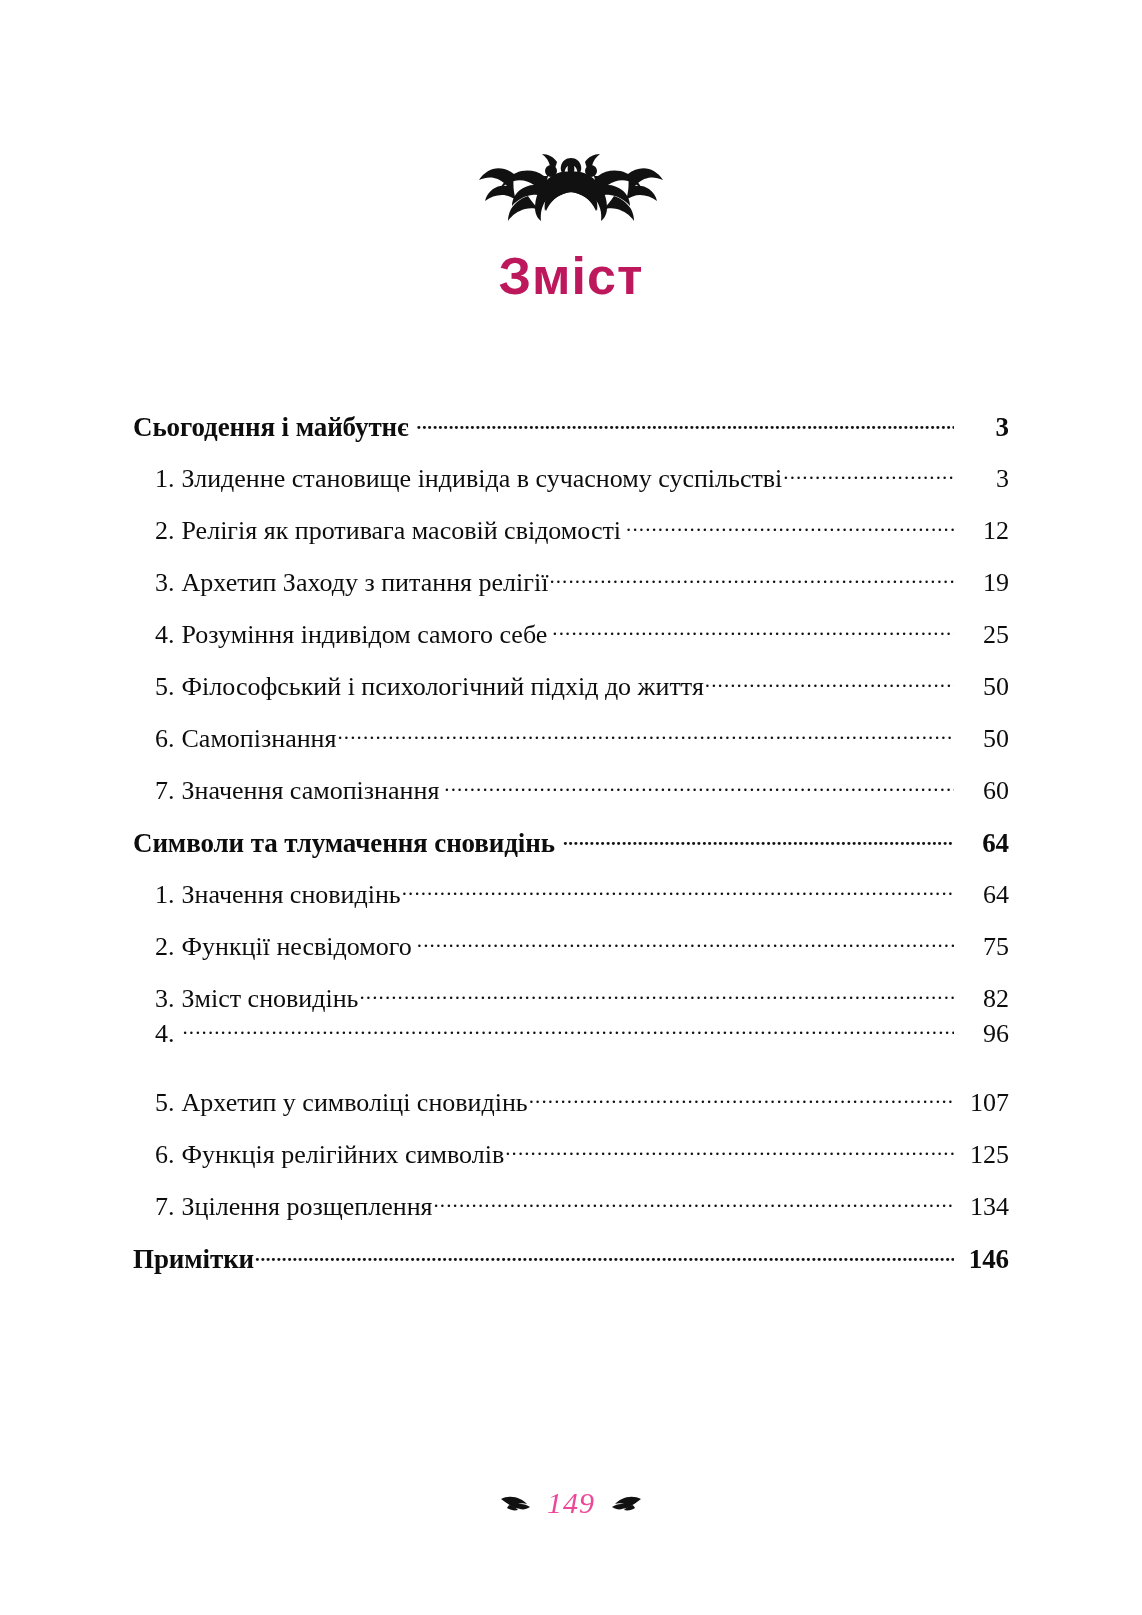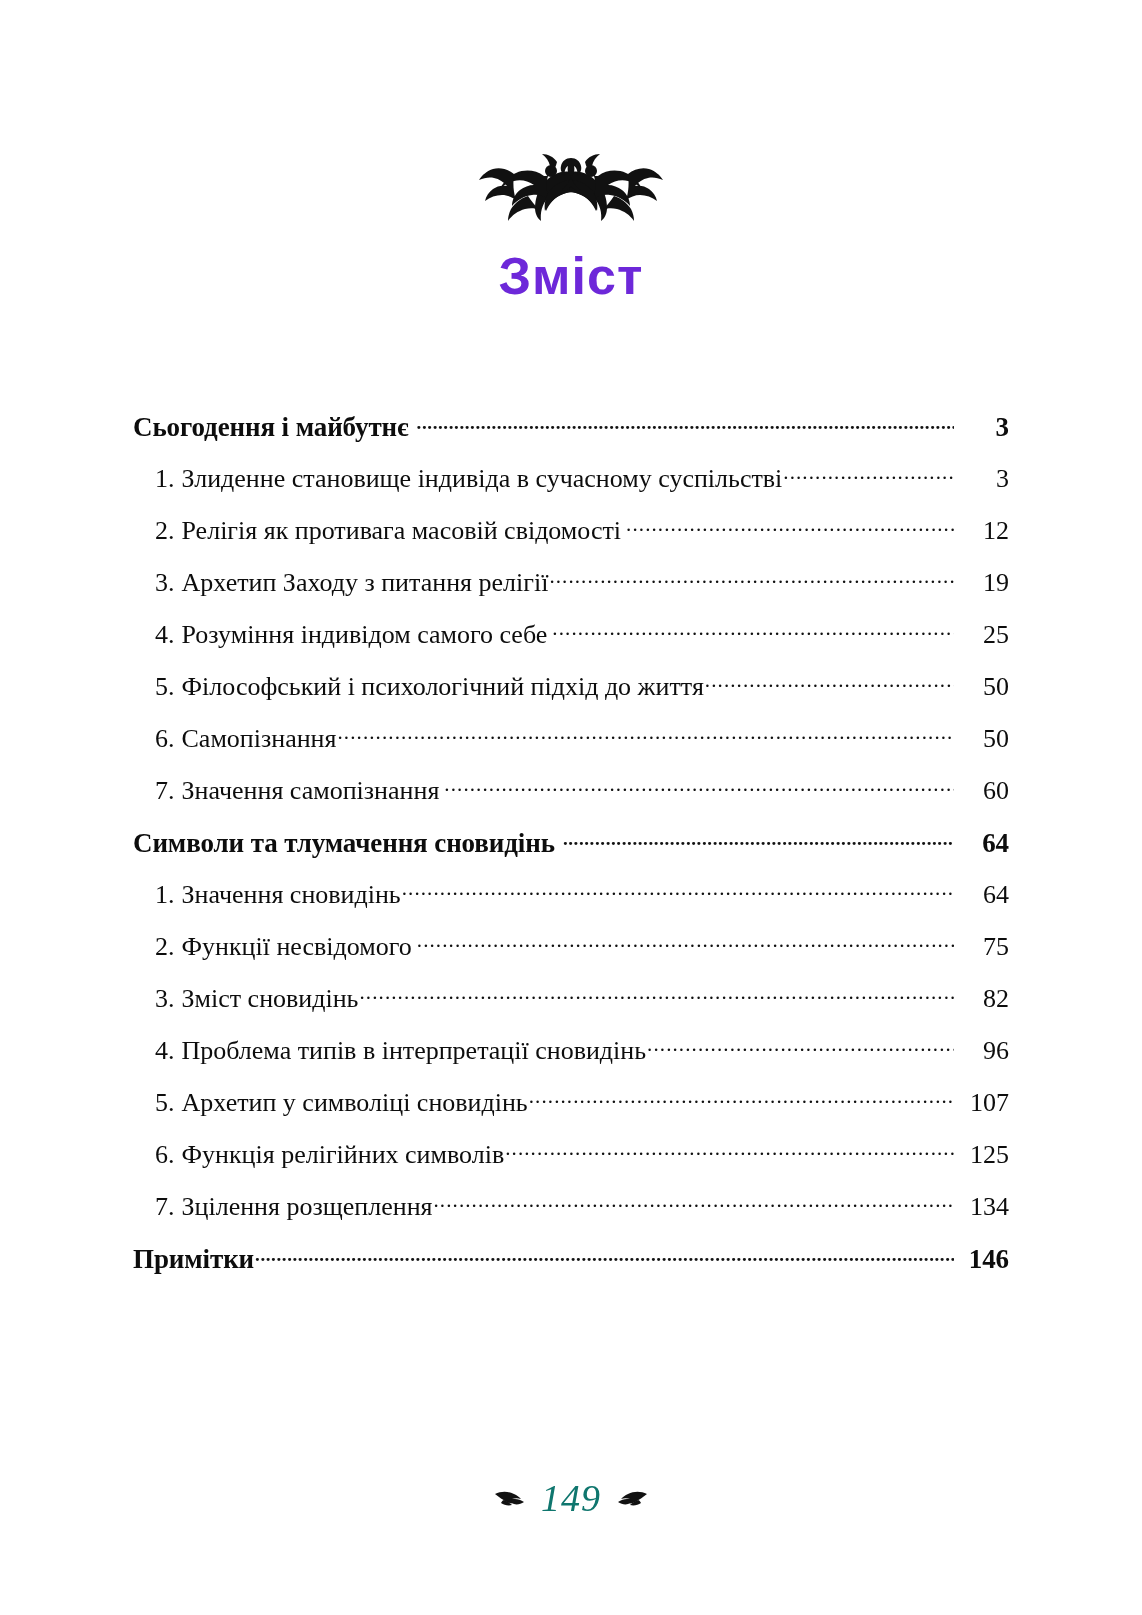--- a/index.html
+++ b/index.html
@@ -35,21 +35,21 @@
   .page-title {
     position: absolute;
     left: 0;
     right: 0;
     top: 250px;
     text-align: center;
     font-family: "Liberation Sans", "DejaVu Sans", sans-serif;
     font-weight: bold;
     font-size: 52px;
     letter-spacing: 1px;
-    color: #6d28d9;
+    color: #be185d;
     line-height: 1;
   }
 
   
   .toc {
     position: absolute;
     left: 133px;
     top: 392px;
     width: 876px;
   }
@@ -121,22 +121,22 @@
     right: 0;
     bottom: 95px;
     display: flex;
     justify-content: center;
     align-items: center;
     gap: 14px;
   }
   .footer .folio {
     font-family: "Liberation Serif", "DejaVu Serif", serif;
     font-style: italic;
-    font-size: 38px;
-    color: #0f766e;
+    font-size: 30px;
+    color: #ec4899;
     letter-spacing: 1px;
   }
   .footer svg { display: block; }
 </style>
 </head>
 <body>
 
 <div class="page">
 
   <div class="ornament-top">
@@ -250,21 +250,20 @@
 
     <div class="toc-row item tight">
       <span class="num">3.</span>
       <span class="label">Зміст сновидінь</span>
       <span class="leader"></span>
       <span class="pageno">82</span>
     </div>
 
     <div class="toc-row item tight">
       <span class="num">4.</span>
-      <span class="label">Проблема типів в інтерпретації сновидінь</span>
       <span class="leader"></span>
       <span class="pageno">96</span>
     </div>
 
     <div class="toc-row item tight">
       <span class="num">5.</span>
       <span class="label">Архетип у символіці сновидінь</span>
       <span class="leader"></span>
       <span class="pageno">107</span>
     </div>

